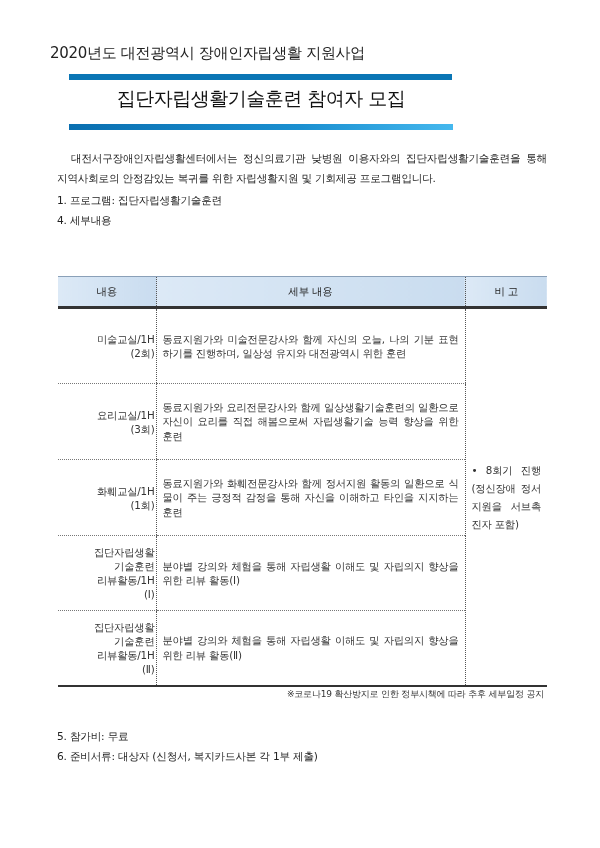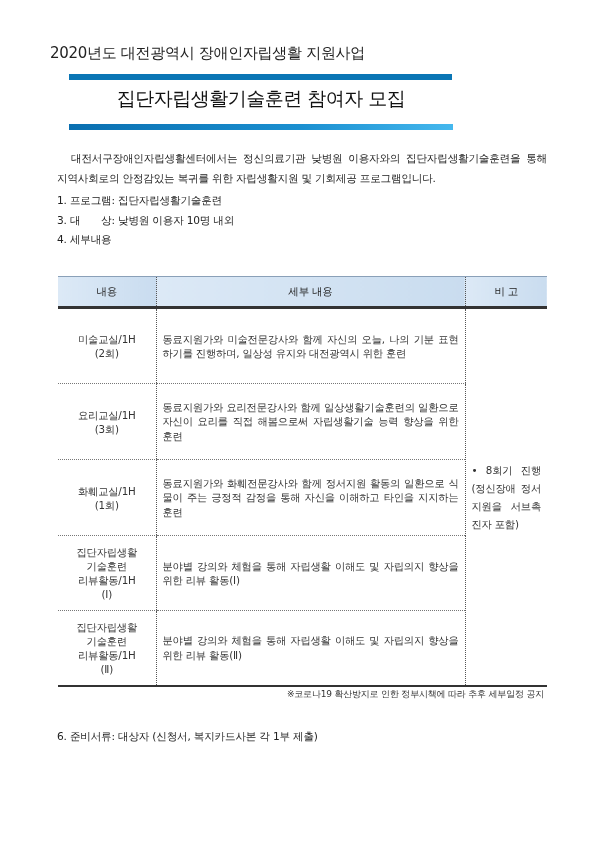--- a/index.html
+++ b/index.html
@@ -91,21 +91,21 @@
     font-size: 10.5px;
   }
   table.detail td {
     vertical-align: middle;
     border-bottom: 1px dotted #777;
   }
   table.detail th + th, table.detail td + td {
     border-left: 1px dotted #555;
   }
   table.detail td.content {
-    text-align: center;
+    text-align: right;
     line-height: 14px;
     color: #333;
   }
   table.detail td.detail-text {
     padding: 0 6px 0 6px;
     line-height: 14.5px;
     text-align: justify;
     color: #333;
   }
   table.detail td.note {
@@ -145,25 +145,20 @@
 <div class="title">집단자립생활기술훈련 참여자 모집</div>
 <div class="bar-bottom"></div>
 
 <div class="para">대전서구장애인자립생활센터에서는 정신의료기관 낮병원 이용자와의 집단자립생활기술훈련을 통해 지역사회로의 안정감있는 복귀를 위한 자립생활지원 및 기회제공 프로그램입니다.</div>
 
 <div class="items">
   <div class="item">
     <span>1.</span>
     <span>프로그램:</span>
     <span>집단자립생활기술훈련</span>
-  </div>
-  <div class="item">
-    <span>3.</span>
-    <span>대　　상:</span>
-    <span>낮병원 이용자 10명 내외</span>
   </div>
   <div class="item">
     <span>4.</span>
     <span>세부내용</span>
   </div>
 </div>
 
 <table class="detail">
   <colgroup>
     <col style="width:98px">
@@ -218,17 +213,22 @@
       </td>
       <td class="detail-text">분야별 강의와 체험을 통해 자립생활 이해도 및 자립의지 향상을 위한 리뷰 활동(Ⅱ)</td>
     </tr>
   </tbody>
 </table>
 
 <div class="footnote">※코로나19 확산방지로 인한 정부시책에 따라 추후 세부일정 공지</div>
 
 <div class="items-bottom">
   <div class="item">
+    <span>5.</span>
+    <span>참가비:</span>
+    <span>무료</span>
+  </div>
+  <div class="item">
     <span>6.</span>
     <span>준비서류:</span>
     <span>대상자 (신청서, 복지카드사본 각 1부 제출)</span>
   </div>
 </div>
 
 </body></html>

